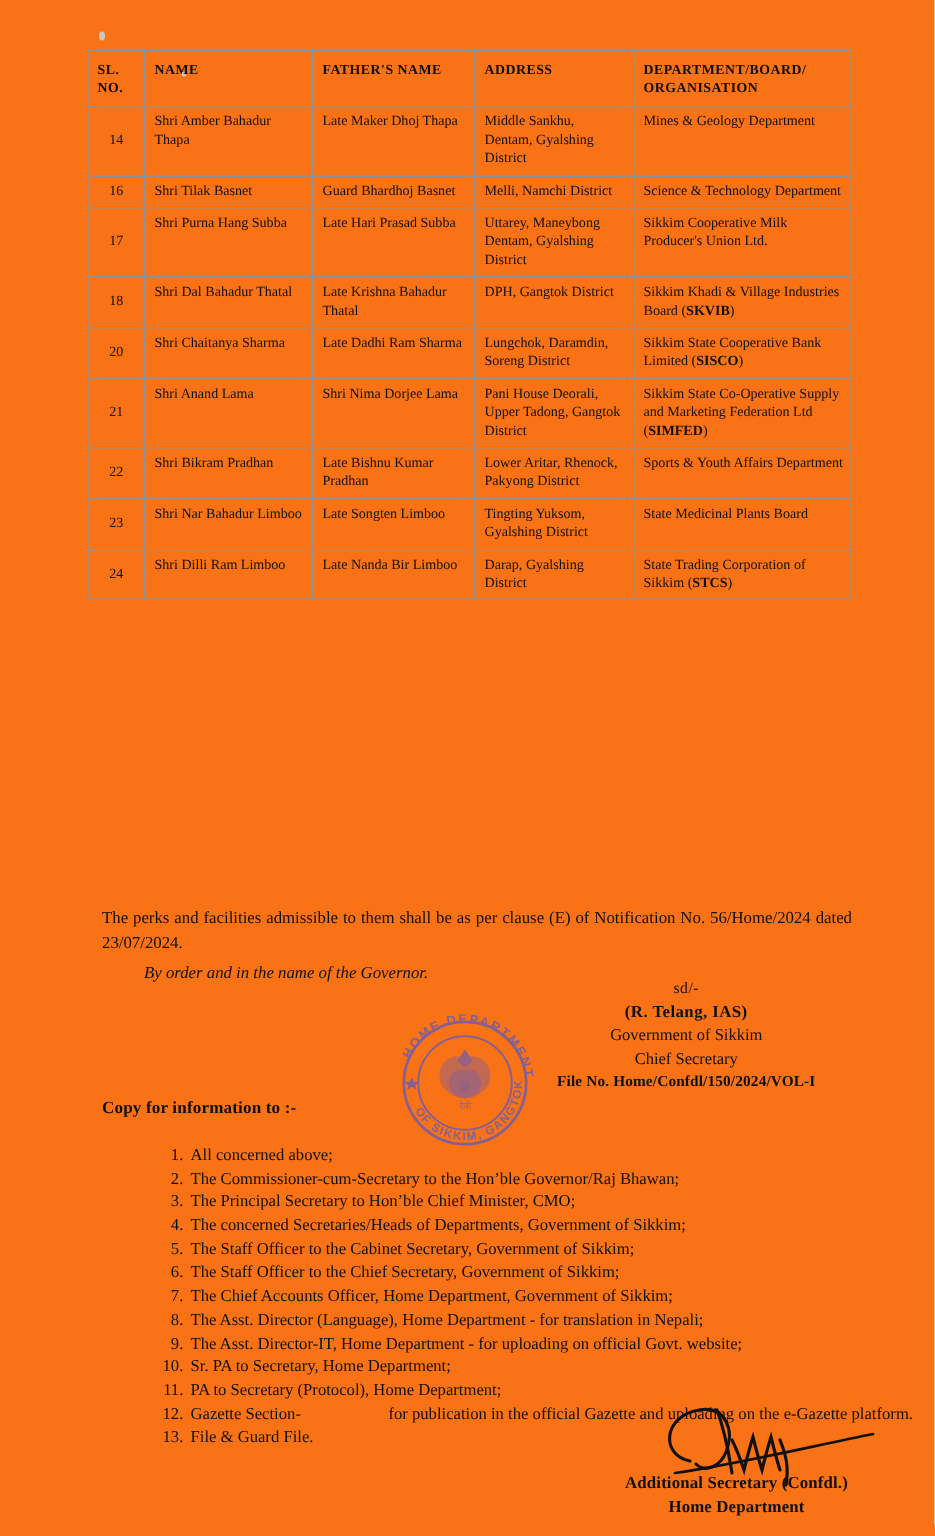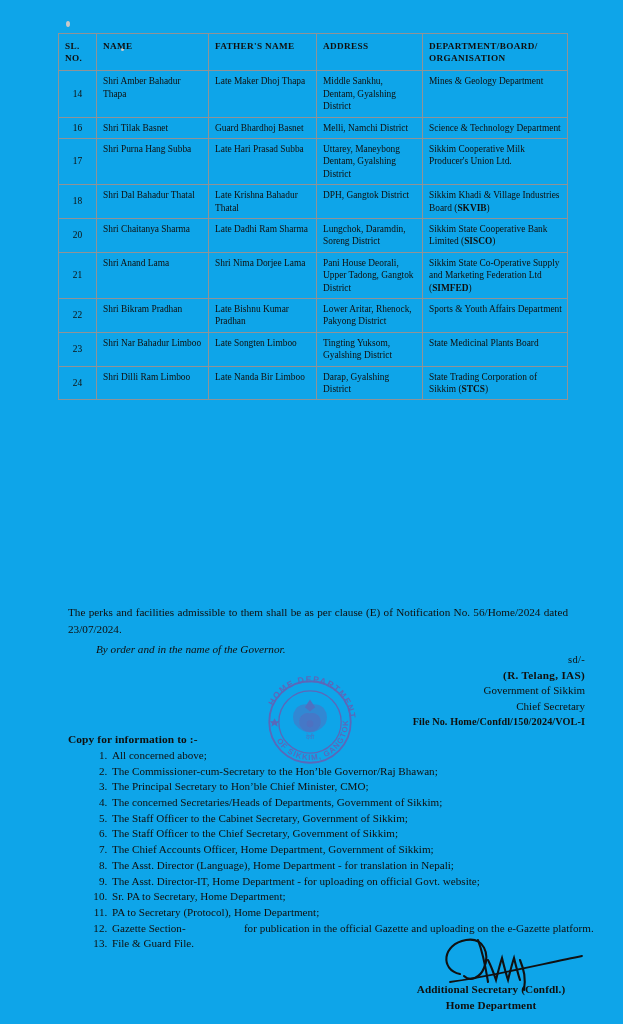--- a/index.html
+++ b/index.html
@@ -11,21 +11,21 @@
     width: 623px;
     height: 1024px;
     position: relative;
     overflow: hidden;
     font-family: "Liberation Serif", "DejaVu Serif", serif;
     color: #100f0d;
   }
   .page {
     position: absolute;
     inset: 0;
-    background: #0ea5e9;
+    background: #f97316;
   }
 
   
   .tbl-wrap {
     position: absolute;
     left: 58px;
     top: 33px;
     width: 509px;
   }
   table.reg {
@@ -81,21 +81,21 @@
     font-size: 11.2px;
     font-style: italic;
   }
 
   
   .sig-top {
     position: absolute;
     left: 330px;
     top: 652px;
     width: 255px;
-    text-align: right;
+    text-align: center;
     font-size: 11px;
     line-height: 1.45;
   }
   .sig-top .sd { font-size: 10.5px; letter-spacing: .3px; }
   .sig-top .nm { font-weight: bold; font-size: 11.2px; letter-spacing: .3px; }
   .sig-top .fileno { font-weight: bold; font-size: 10.2px; letter-spacing: .1px; }
 
   
   .seal {
     position: absolute;
@@ -114,21 +114,21 @@
     top: 733px;
     font-size: 11.4px;
     font-weight: bold;
     letter-spacing: .1px;
   }
   ol.copylist {
     position: absolute;
     left: 82px;
     top: 748px;
     width: 490px;
-    margin: 0;
+    margin: 15px;
     padding: 0 0 0 28px;
     font-size: 11.1px;
     line-height: 1.415;
     list-style-position: outside;
   }
   ol.copylist li { padding-left: 2px; }
   ol.copylist li.just { text-align: justify; text-align-last: left; }
   .gz-dash { display: inline-block; width: 62px; text-align: center; }
 
   

